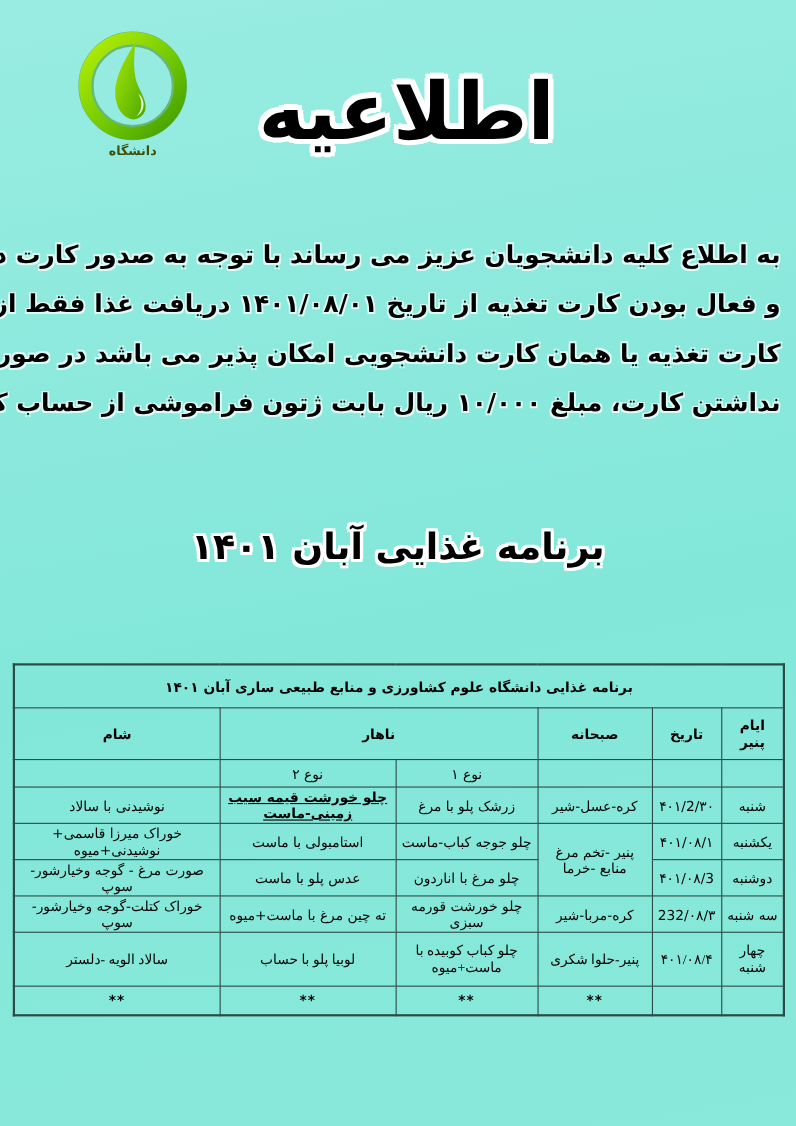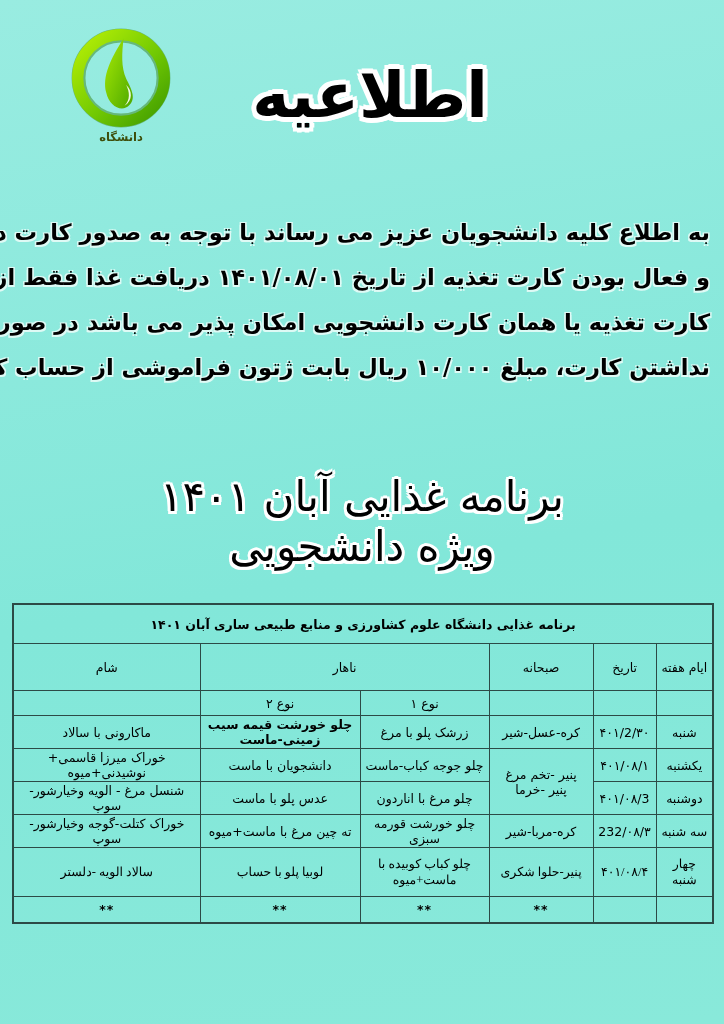--- a/index.html
+++ b/index.html
@@ -11,63 +11,63 @@
   }
 
   
   .logo-block { position:absolute; top:26px; left:26px; width:190px; text-align:center; direction:rtl; }
   .logo-svg { width:104px; height:104px; display:block; margin:0 auto; }
   .logo-line { font-size:11.5px; font-weight:bold; color:#3d4e0a; line-height:15px; }
 
   
   .main-title {
     position:absolute; top:58px; left:120px; width:500px;
-    text-align:center; font-size:63px; font-weight:bold; color:#000; line-height:1.2;
+    text-align:center; font-size:72px; font-weight:bold; color:#000; line-height:1.2;
     text-shadow:
       -4px -4px 0 #fff, 4px -4px 0 #fff, -4px 4px 0 #fff, 4px 4px 0 #fff,
       -5px 0 0 #fff, 5px 0 0 #fff, 0 -5px 0 #fff, 0 5px 0 #fff;
   }
 
   
   .notice { position:absolute; top:210px; right:14px; left:14px; }
   .notice-line {
     font-size:22.5px; font-weight:bold; color:#000; line-height:45px;
     text-align:justify; text-align-last:justify; white-space:nowrap;
     text-shadow:
       -1.5px -1.5px 0 #dffaf5, 1.5px -1.5px 0 #dffaf5,
       -1.5px 1.5px 0 #dffaf5, 1.5px 1.5px 0 #dffaf5;
   }
 
   
   .subtitle { position:absolute; top:472px; left:0; right:0; text-align:center; }
   .subtitle-line {
-    font-size:42px; font-weight:normal; color:#000; line-height:50px;
+    font-size:33px; font-weight:bold; color:#000; line-height:50px;
     text-shadow:
       -2.5px -2.5px 0 #fff, 2.5px -2.5px 0 #fff,
       -2.5px 2.5px 0 #fff, 2.5px 2.5px 0 #fff,
       -3px 0 0 #fff, 3px 0 0 #fff, 0 -3px 0 #fff, 0 3px 0 #fff;
   }
 
   
   .menu-table {
     position:absolute; top:603px; left:12px; width:700px;
     border-collapse:collapse; direction:rtl; table-layout:fixed;
     border:2px solid #2c4a46;
   }
   .menu-table td {
     border:1.2px solid #2c4a46; text-align:center; vertical-align:middle;
     font-size:12.5px; color:#000; padding:1px 3px; overflow:hidden;
   }
   .tbl-title-cell { height:36px; font-weight:bold; font-size:15.5px; }
-  .hdr-cell { height:44px; font-weight:normal; font-size:15px;margin-left:28px; }
+  .hdr-cell { height:44px; font-weight:bold; font-size:15px;margin-left:28px; }
   .subhdr-cell { height:22px; font-size:13px; }
   .row-std td { height:23px; }
   .row-tall td { height:46px;font-family:Liberation Serif, serif; }
   .row-stars td { height:23px; font-weight:bold; letter-spacing:1px; }
-  .bold-cell { font-weight:bold; }
+  .bold-cell { font-weight:bold;text-decoration:underline; }
 </style>
 </head>
 <body>
 
 <div class="page">
 
   <div class="logo-block">
     <svg class="logo-svg" viewBox="0 0 120 120">
       <defs>
         <linearGradient id="ringGrad" x1="0" y1="0" x2="1" y2="1">
@@ -92,79 +92,78 @@
 
   <div class="notice">
     <div class="notice-line">به اطلاع کلیه دانشجویان عزیز می رساند با توجه به صدور کارت دانشجویی</div>
     <div class="notice-line">و فعال بودن کارت تغذیه از تاریخ ۱۴۰۱/۰۸/۰۱ دریافت غذا فقط از طریق</div>
     <div class="notice-line">کارت تغذیه یا همان کارت دانشجویی امکان پذیر می باشد در صورت به همراه</div>
     <div class="notice-line">نداشتن کارت، مبلغ ۱۰/۰۰۰ ریال بابت ژتون فراموشی از حساب کاربری کسر می شود.</div>
   </div>
 
   <div class="subtitle">
     <div class="subtitle-line">برنامه غذایی آبان ۱۴۰۱</div>
-    <div class="subtitle-line">ویژه دانشجویی</div>
   </div>
 
   <table class="menu-table">
     <colgroup>
       <col style="width:57px">
       <col style="width:63px">
       <col style="width:104px">
       <col style="width:129px">
       <col style="width:160px">
       <col style="width:187px">
     </colgroup>
     <tbody>
       <tr>
         <td class="tbl-title-cell" colspan="6">برنامه غذایی دانشگاه علوم کشاورزی و منابع طبیعی ساری آبان ۱۴۰۱</td>
       </tr>
       <tr>
-        <td class="hdr-cell">ایام هفته</td>
+        <td class="hdr-cell">ایام پنیر</td>
         <td class="hdr-cell">تاریخ</td>
         <td class="hdr-cell">صبحانه</td>
         <td class="hdr-cell" colspan="2">ناهار</td>
         <td class="hdr-cell">شام</td>
       </tr>
       <tr>
         <td class="subhdr-cell"></td>
         <td class="subhdr-cell"></td>
         <td class="subhdr-cell"></td>
         <td class="subhdr-cell">نوع ۱</td>
         <td class="subhdr-cell">نوع ۲</td>
         <td class="subhdr-cell"></td>
       </tr>
 
       <tr class="row-std">
         <td>شنبه</td>
         <td>۴۰۱/2/۳۰</td>
         <td>کره-عسل-شیر</td>
         <td>زرشک پلو با مرغ</td>
         <td class="bold-cell">چلو خورشت قیمه سیب زمینی-ماست</td>
-        <td>ماکارونی با سالاد</td>
+        <td>نوشیدنی با سالاد</td>
       </tr>
 
       <tr class="row-std">
         <td>یکشنبه</td>
         <td>۴۰۱/۰۸/۱</td>
         <td rowspan="2">
           <div>پنیر -تخم مرغ</div>
-          <div>پنیر -خرما</div>
+          <div>منابع -خرما</div>
         </td>
         <td>چلو جوجه کباب-ماست</td>
-        <td>دانشجویان با ماست</td>
+        <td>استامبولی با ماست</td>
         <td>خوراک میرزا قاسمی+ نوشیدنی+میوه</td>
       </tr>
 
       <tr class="row-std">
         <td>دوشنبه</td>
         <td>۴۰۱/۰۸/3</td>
         <td>چلو مرغ با اناردون</td>
         <td>عدس پلو با ماست</td>
-        <td>شنسل مرغ - الویه وخیارشور-سوپ</td>
+        <td>صورت مرغ - گوجه وخیارشور-سوپ</td>
       </tr>
 
       <tr class="row-std">
         <td>سه شنبه</td>
         <td>232/۰۸/۳</td>
         <td>کره-مربا-شیر</td>
         <td>چلو خورشت قورمه سبزی</td>
         <td>ته چین مرغ با ماست+میوه</td>
         <td>خوراک کتلت-گوجه وخیارشور-سوپ</td>
       </tr>

